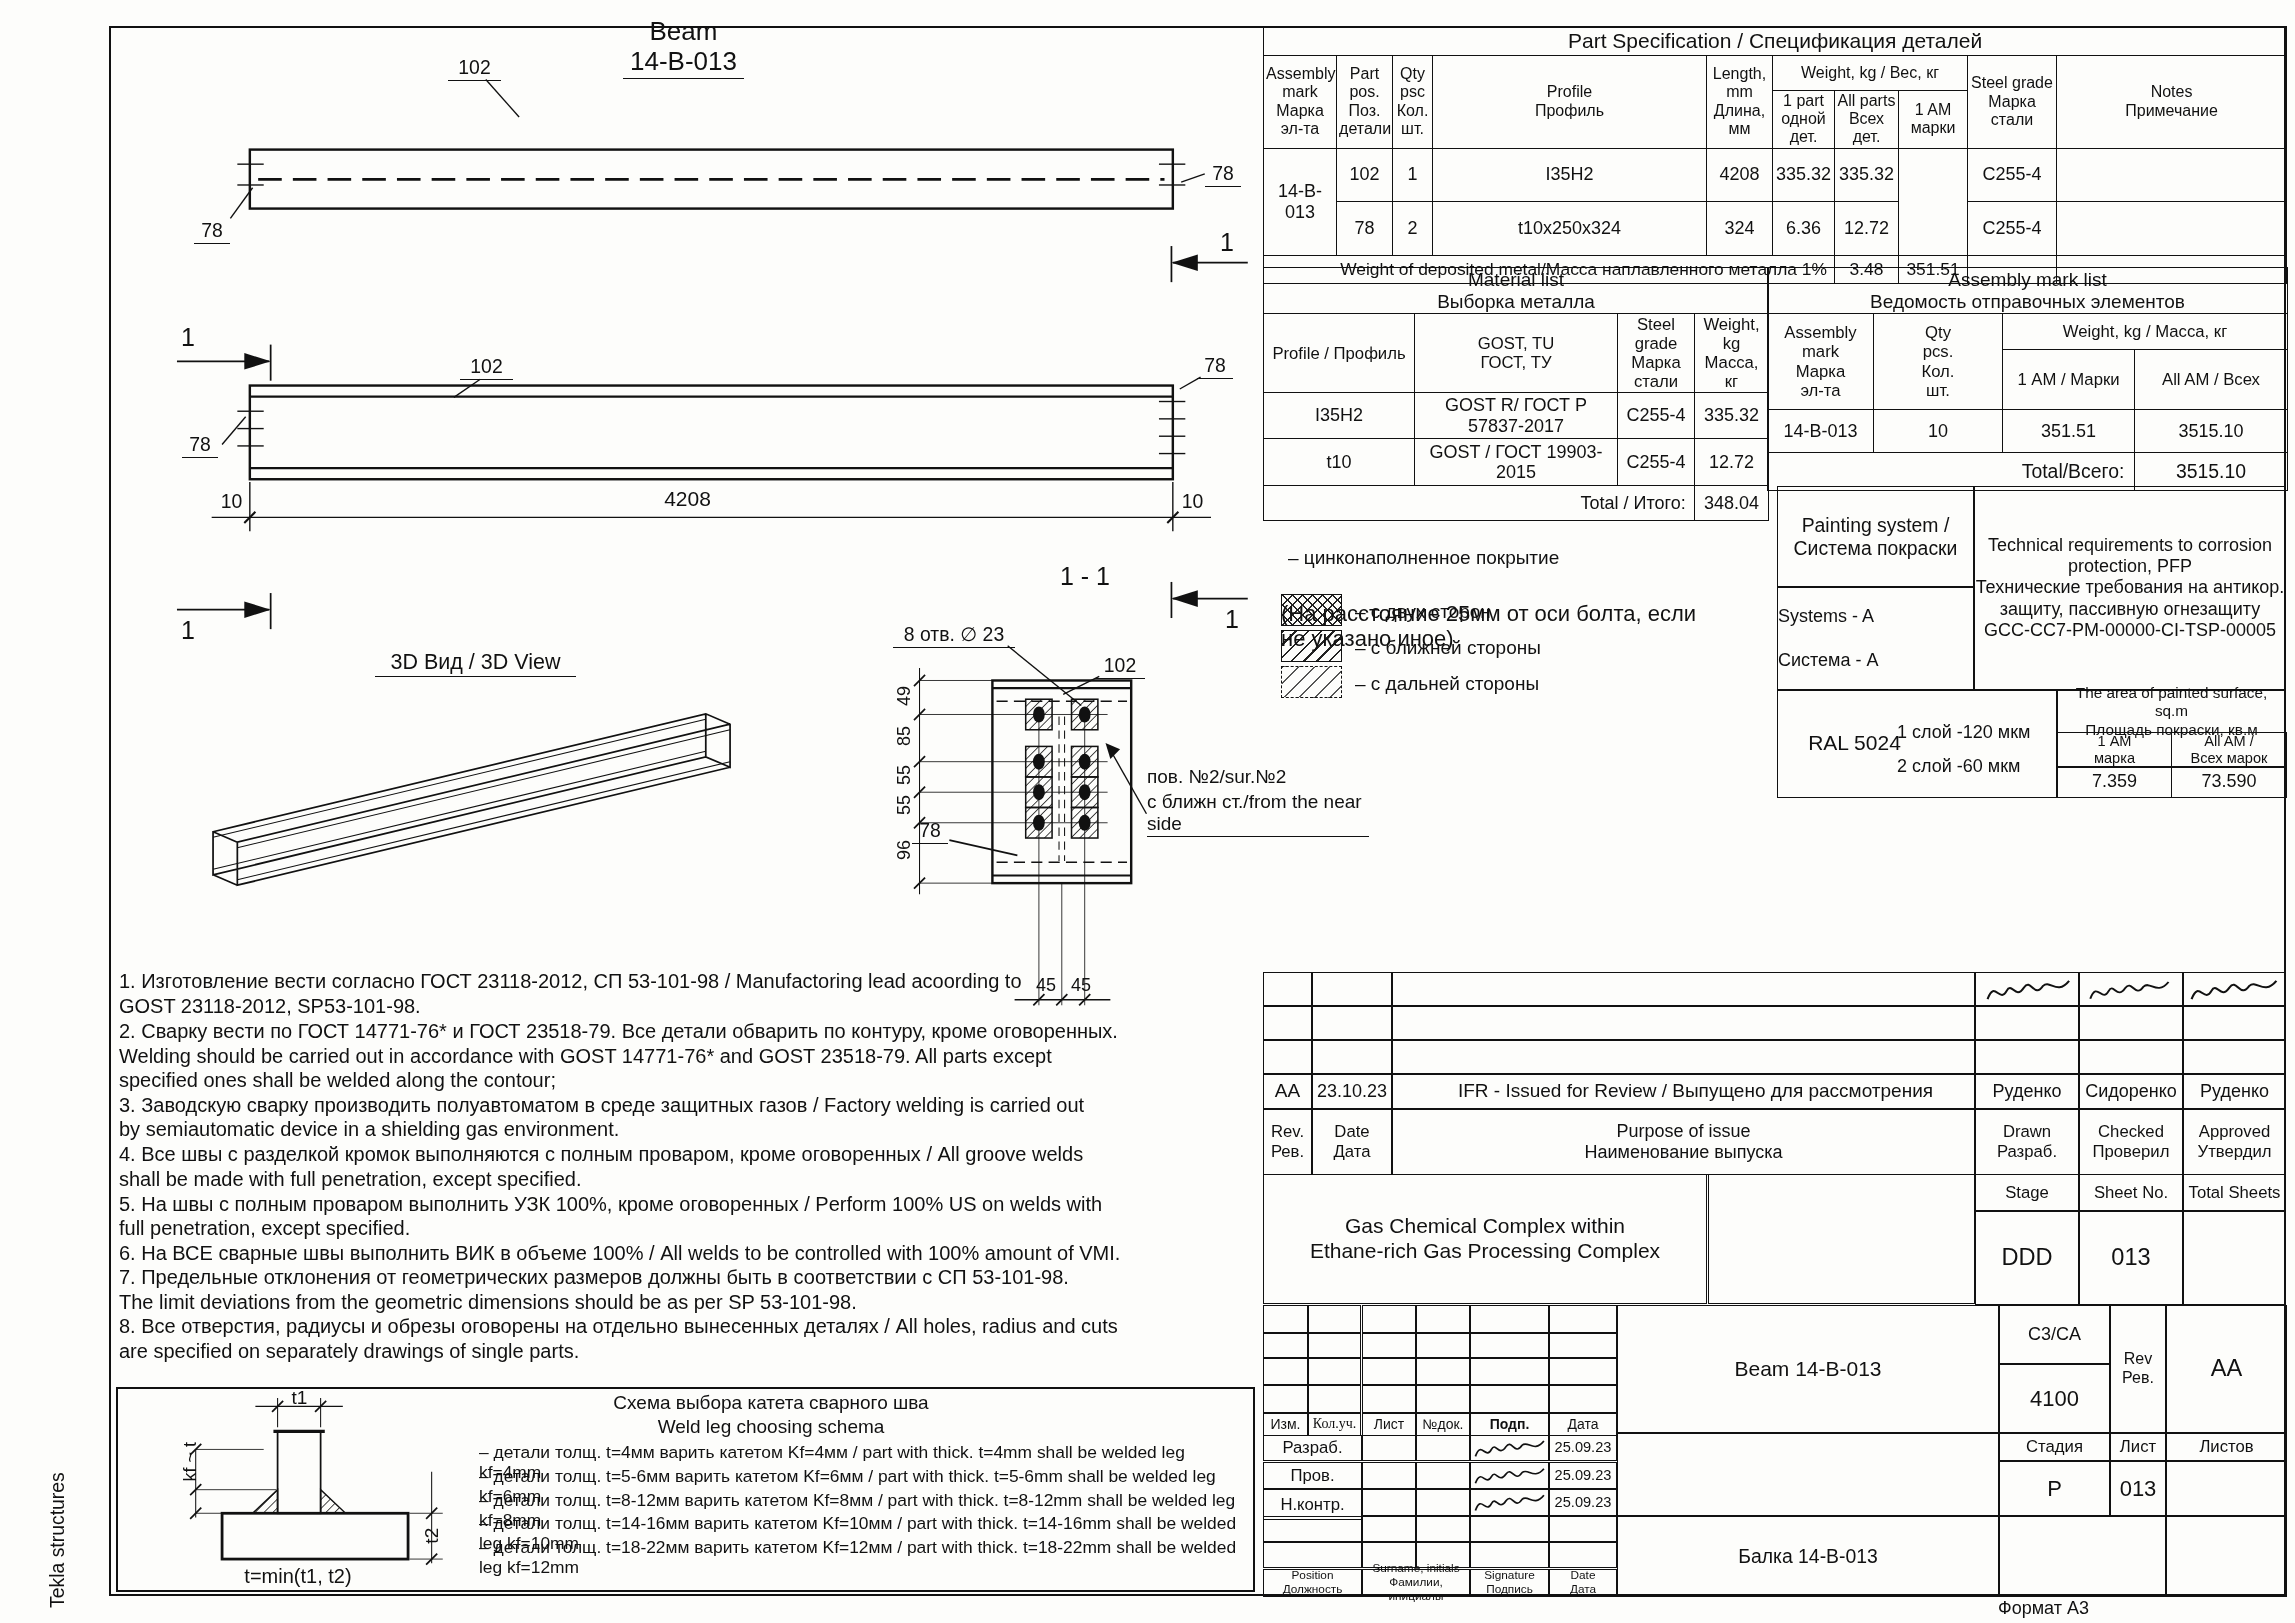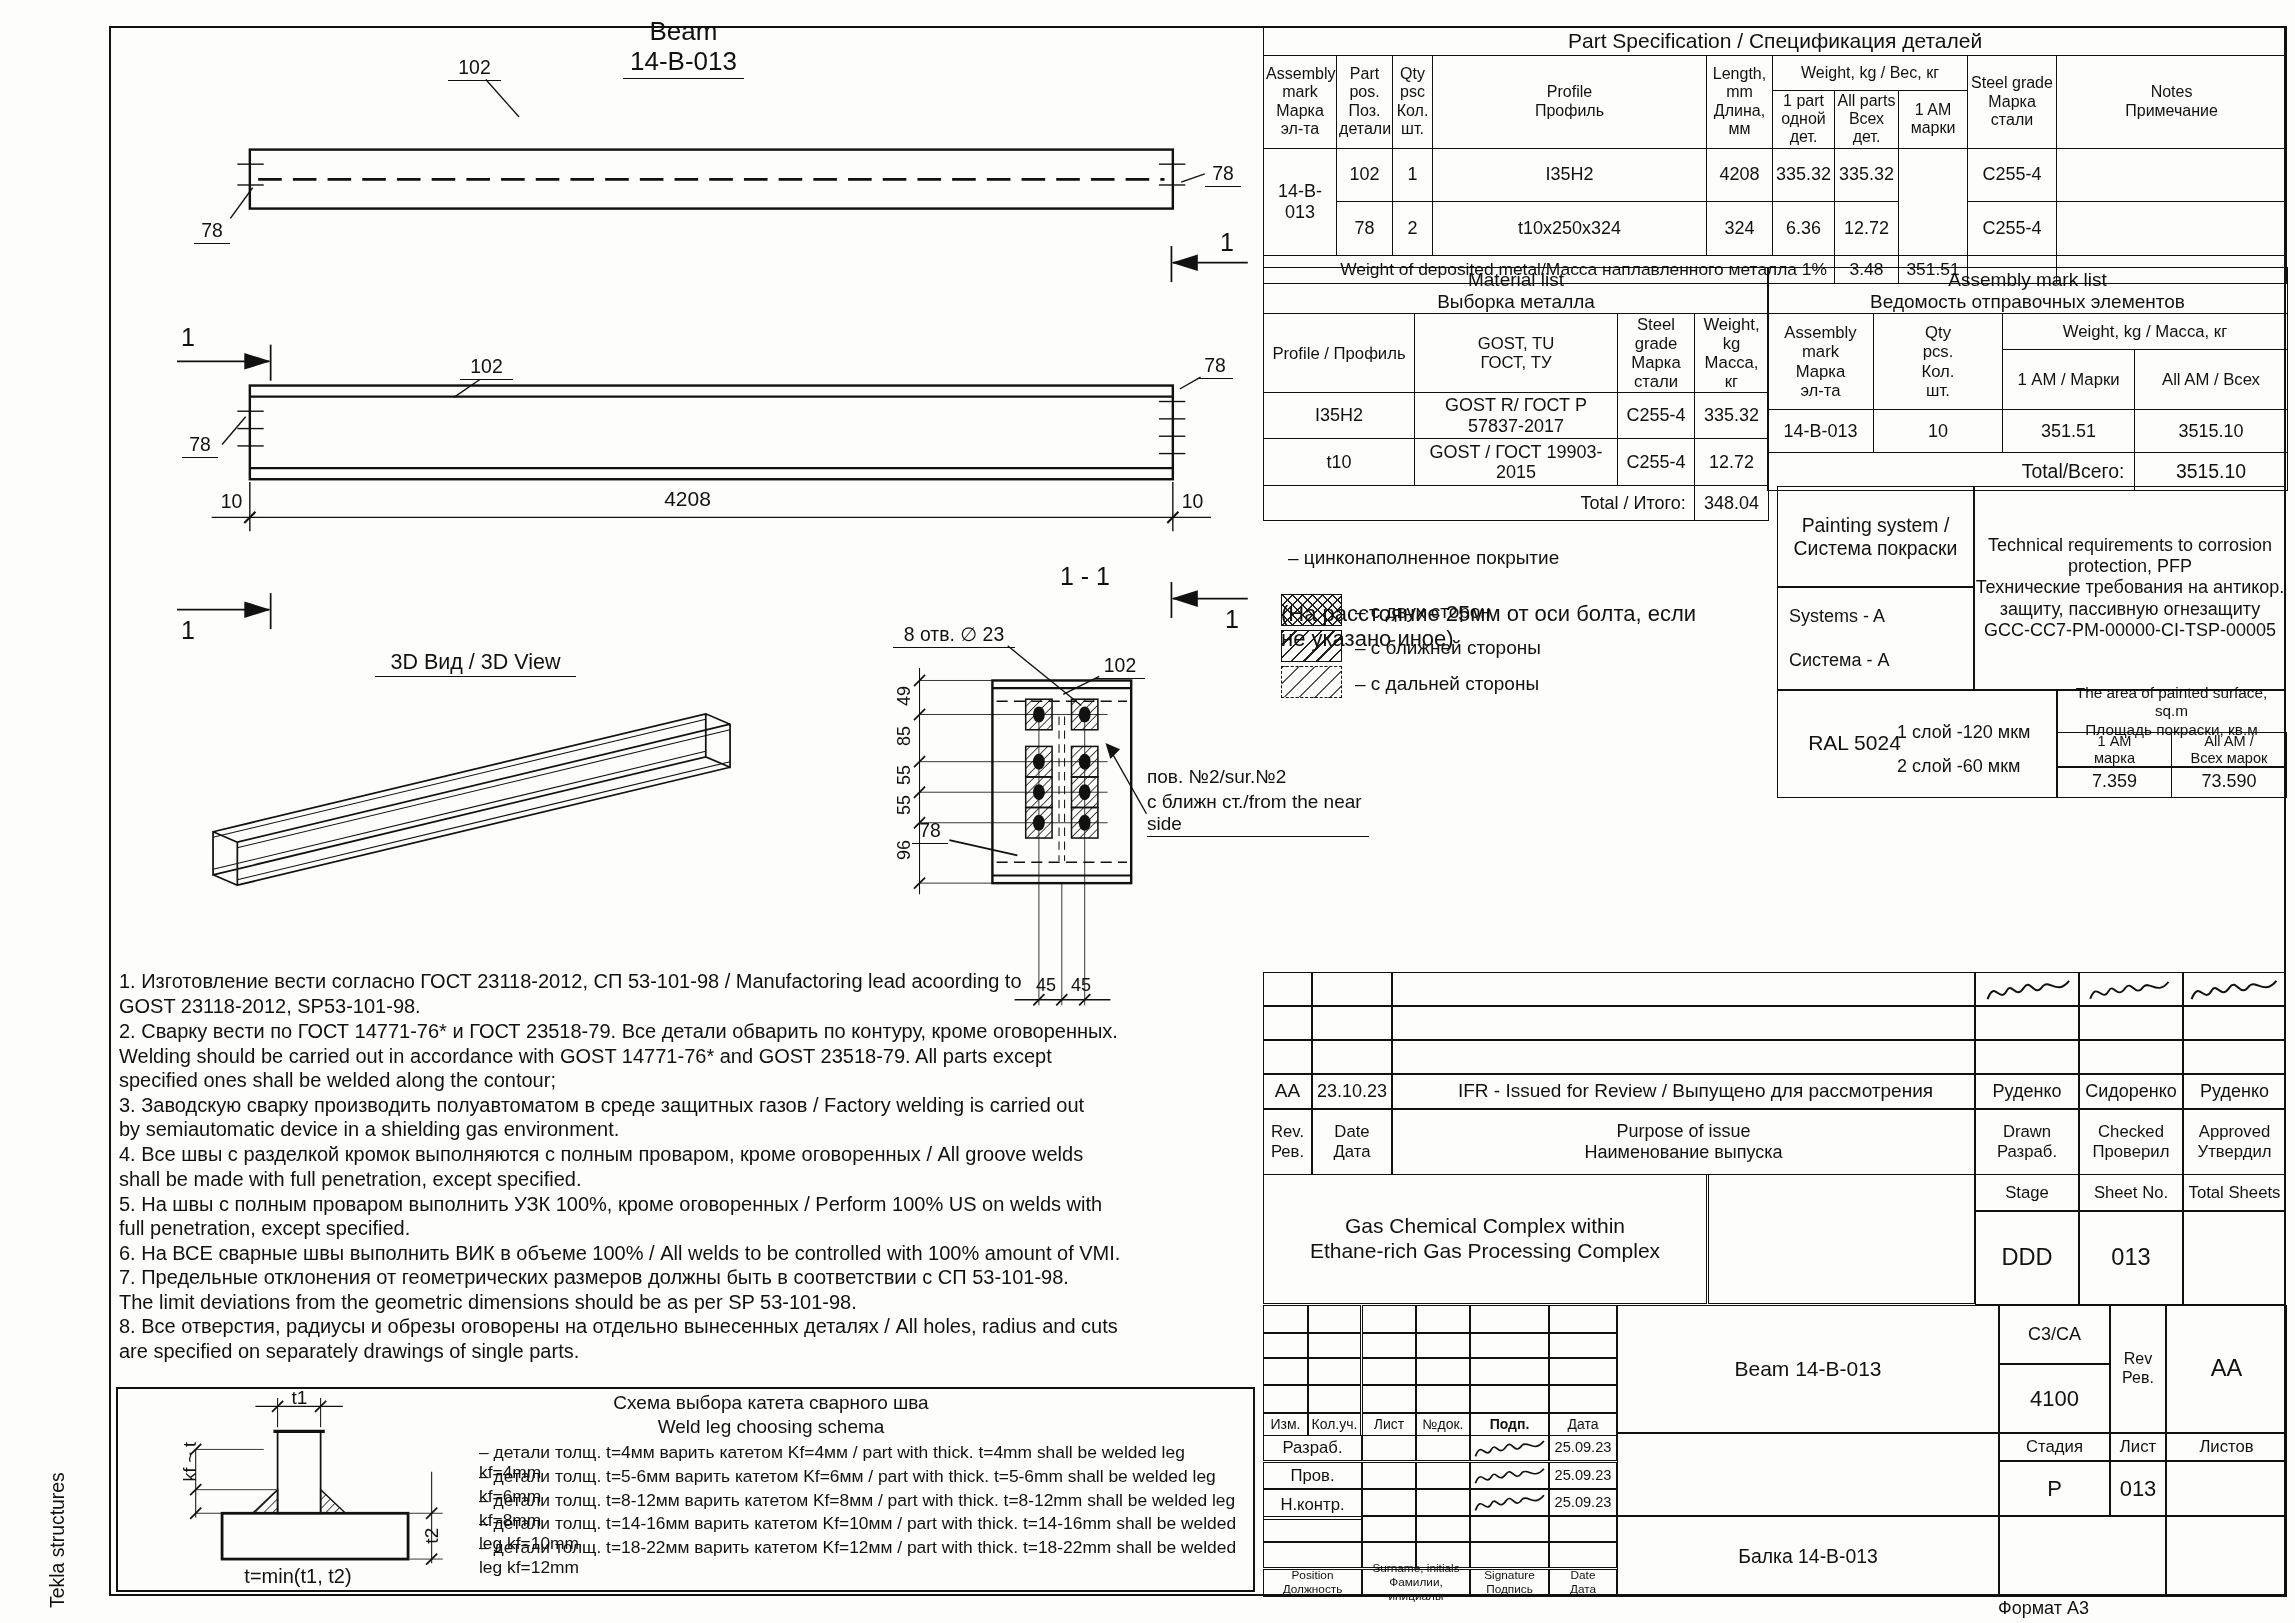--- a/index.html
+++ b/index.html
@@ -222,21 +222,21 @@
   </tbody>
     </table>
 
   <div class="c" style="left:1777px;top:486px;width:197px;height:101px;font-size:19.4px;">Painting system /
 Система покраски</div>
   <div class="c" style="left:1974px;top:486px;width:312px;height:204px;font-size:18px;">Technical requirements to corrosion
 protection, PFP
 Технические требования на антикор.
 защиту, пассивную огнезащиту
 GCC-CC7-PM-00000-CI-TSP-00005</div>
-  <div class="c" style="left:1777px;top:587px;width:197px;height:103px;font-size:18px;justify-content:flex-start;text-align:left;padding-left:11px;line-height:2.4;">Systems -  A
+  <div class="c" style="left:1777px;top:587px;width:197px;height:103px;font-size:18px;justify-content:flex-start;text-align:left;line-height:2.4;">Systems -  A
 Система -  A</div>
   <div class="c" style="left:1777px;top:690px;width:280px;height:108px;">
     <div class="t" style="left:21px;top:40px;width:111px;font-size:21px;">RAL 5024</div>
     <div class="t" style="left:119px;top:23.6px;width:160px;font-size:18px;line-height:1.9;text-align:left;">1 слой -120  мкм
 2 слой -60  мкм</div>
   </div>
   <div class="c" style="left:2057px;top:690px;width:229px;height:43px;font-size:15.3px;">The area of painted surface, sq.m
 Площадь покраски, кв.м</div>
   <div class="c" style="left:2057px;top:732px;width:115px;height:36px;font-size:14.6px;">1 АМ
 марка</div>
@@ -363,21 +363,21 @@
     <div class="c" style="left:1416px;top:1358px;width:54px;height:27px;"></div>
     <div class="c" style="left:1470px;top:1358px;width:79px;height:27px;"></div>
     <div class="c" style="left:1549px;top:1358px;width:68px;height:27px;"></div>
     <div class="c" style="left:1263px;top:1385px;width:45px;height:28px;"></div>
     <div class="c" style="left:1308px;top:1385px;width:53px;height:28px;"></div>
     <div class="c" style="left:1362px;top:1385px;width:54px;height:28px;"></div>
     <div class="c" style="left:1416px;top:1385px;width:54px;height:28px;"></div>
     <div class="c" style="left:1470px;top:1385px;width:79px;height:28px;"></div>
     <div class="c" style="left:1549px;top:1385px;width:68px;height:28px;"></div>
     <div class="c" style="left:1263px;top:1413px;width:45px;height:23px;font-size:14px;">Изм.</div>
-    <div class="c" style="left:1308px;top:1413px;width:53px;height:23px;font-size:14px;">Кол.уч.</div>
+    <div class="c" style="left:1308px;top:1413px;width:53px;height:23px;font-size:14px;font-family:Liberation Serif, serif;">Кол.уч.</div>
     <div class="c" style="left:1362px;top:1413px;width:54px;height:23px;font-size:14px;">Лист</div>
     <div class="c" style="left:1416px;top:1413px;width:54px;height:23px;font-size:14px;">№док.</div>
     <div class="c" style="left:1470px;top:1413px;width:79px;height:23px;font-size:14px;font-weight:bold;">Подп.</div>
     <div class="c" style="left:1549px;top:1413px;width:68px;height:23px;font-size:14px;">Дата</div>
     <div class="c" style="left:1263px;top:1435px;width:99px;height:26px;font-size:16.7px;">Разраб.</div>
     <div class="c" style="left:1362px;top:1435px;width:54px;height:26px;"></div>
     <div class="c" style="left:1416px;top:1435px;width:54px;height:26px;"></div>
     <div class="c" style="left:1470px;top:1435px;width:79px;height:26px;"></div>
     <div class="c" style="left:1549px;top:1435px;width:68px;height:26px;font-size:14.6px;">25.09.23</div>
     <div class="c" style="left:1263px;top:1462px;width:99px;height:27px;font-size:16.7px;">Пров.</div>

